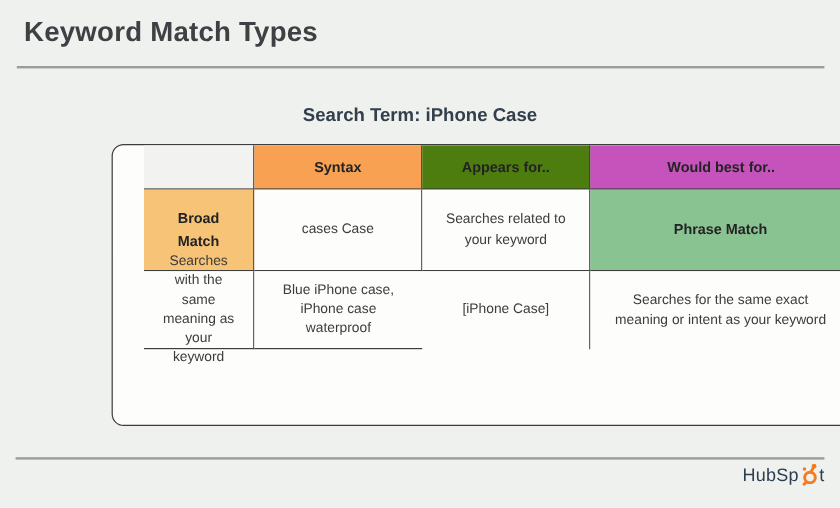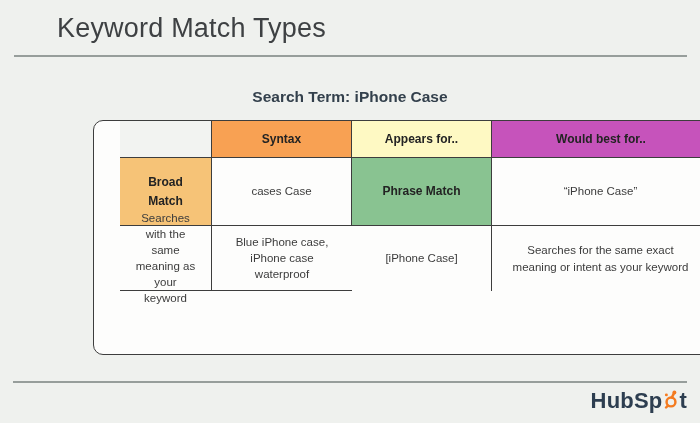--- a/index.html
+++ b/index.html
@@ -11,25 +11,24 @@
     height: 423px;
     position: relative;
     background: #eff1ee;
     font-family: "Liberation Sans", sans-serif;
     overflow: hidden;
   }
   .page-title {
     position: absolute;
     left: 20px;
     top: 13px;
-    font-size: 27px;
-    font-weight: normal;
+    font-size: 23px;
+    font-weight: bold;
     color: #3e4143;
     letter-spacing: 0.2px;
-    margin-left: 37px;
   }
   .divider {
     position: absolute;
     left: 14px;
     width: 673px;
     height: 0;
     border-top: 2px solid #979e9b;
   }
   .divider.top { top: 55px; }
   .divider.bottom { top: 381px; left: 13px; width: 674px; }
@@ -88,22 +87,22 @@
     color: #3c3c3c;
     line-height: 1.4;
     background: #fdfdfc;
   }
   .footer-logo {
     position: absolute;
     right: 13px;
     top: 388px;
     display: flex;
     align-items: center;
-    font-size: 22px;
-    font-weight: bold;
+    font-size: 15px;
+    font-weight: normal;
     color: #2d3e50;
     letter-spacing: 0.2px;
   }
   .sprocket {
     width: 16px;
     height: 19px;
     margin: -3px 0px 0 1px;
     display: inline-block;
   }
 </style>
@@ -113,28 +112,28 @@
 <div class="page-title">Keyword Match Types</div>
 
 <div class="divider top"></div>
 
 <div class="subtitle">Search Term: iPhone Case</div>
 
 <div class="match-table">
 
   <div class="cell header" style="background-color: rgb(242, 243, 241);"></div>
   <div class="cell header" style="background-color: rgb(248, 161, 83);">Syntax</div>
-  <div class="cell header" style="background-color: #fef9c3;">Appears for..</div>
+  <div class="cell header" style="background-color: #4d7c0f;">Appears for..</div>
   <div class="cell header last-col" style="background-color: rgb(198, 83, 187);">Would best for..</div>
 
   <div class="cell row-label" style="background-color: rgb(246, 195, 119);">Broad Match</div>
   <div class="cell body">cases Case</div>
+  <div class="cell body">Searches related to your keyword</div>
 
   <div class="cell row-label" style="background-color: rgb(137, 195, 145);">Phrase Match</div>
-  <div class="cell body">“iPhone Case”</div>
   <div class="cell body">Searches with the same meaning as your keyword</div>
   <div class="cell body last-col">Blue iPhone case, iPhone case waterproof</div>
 
   <div class="cell body last-row">[iPhone Case]</div>
   <div class="cell body last-row">Searches for the same exact meaning or intent as your keyword</div>
 </div>
 
 <div class="divider bottom"></div>
 
 <div class="footer-logo">

